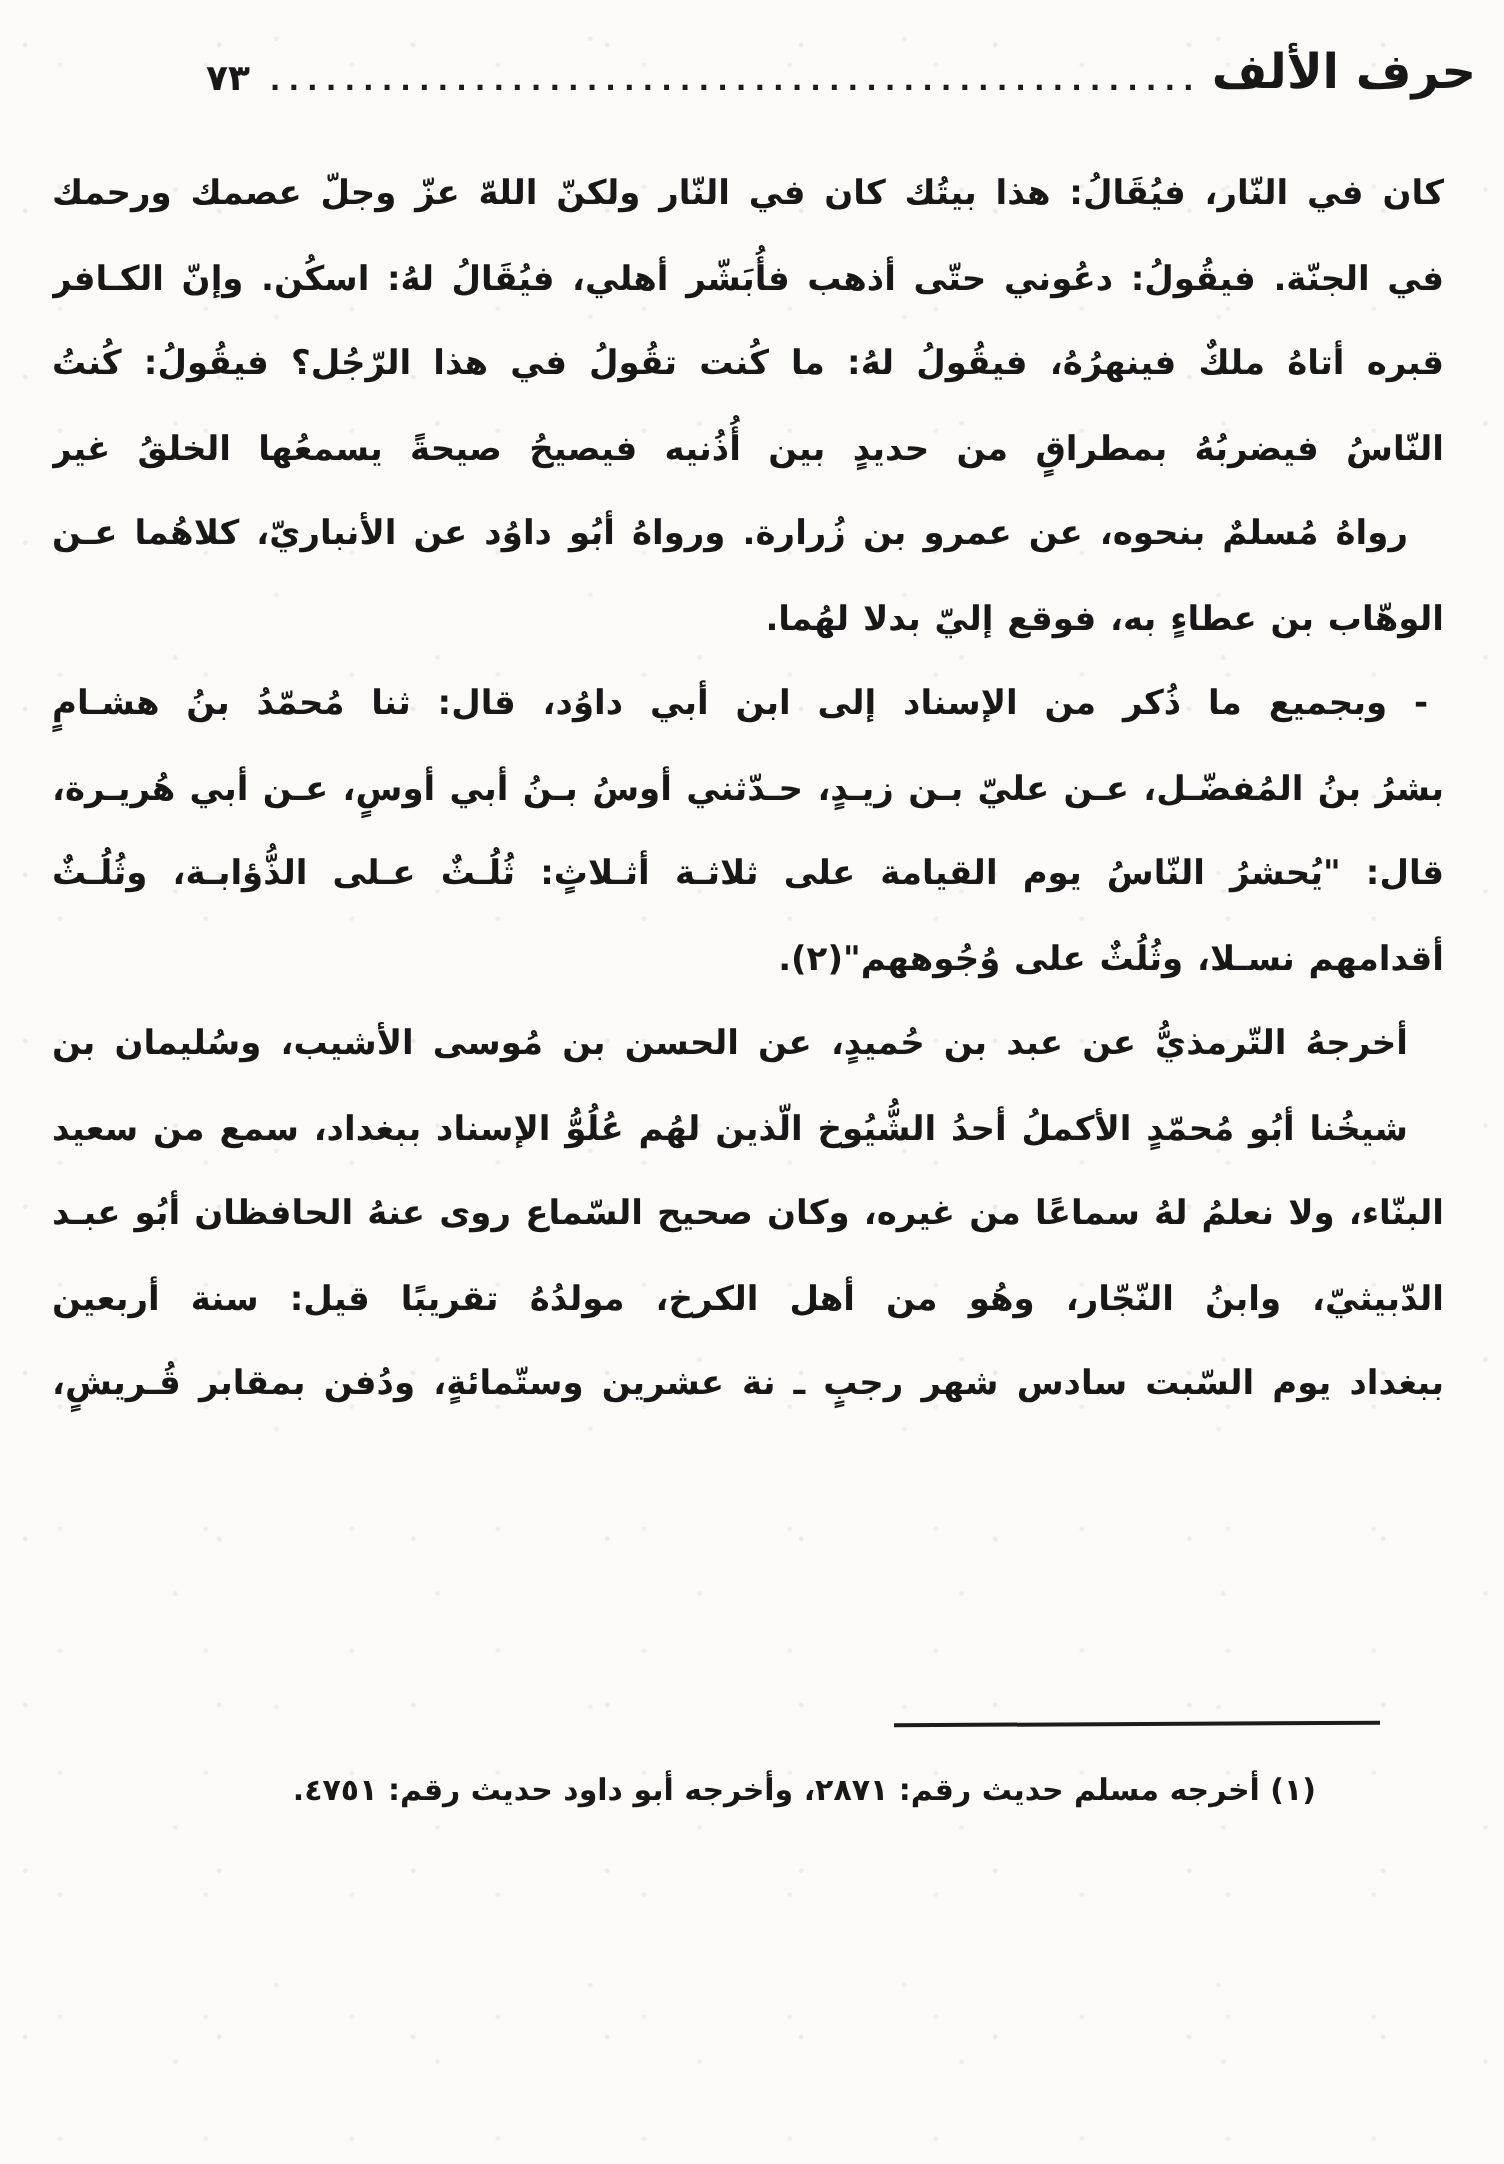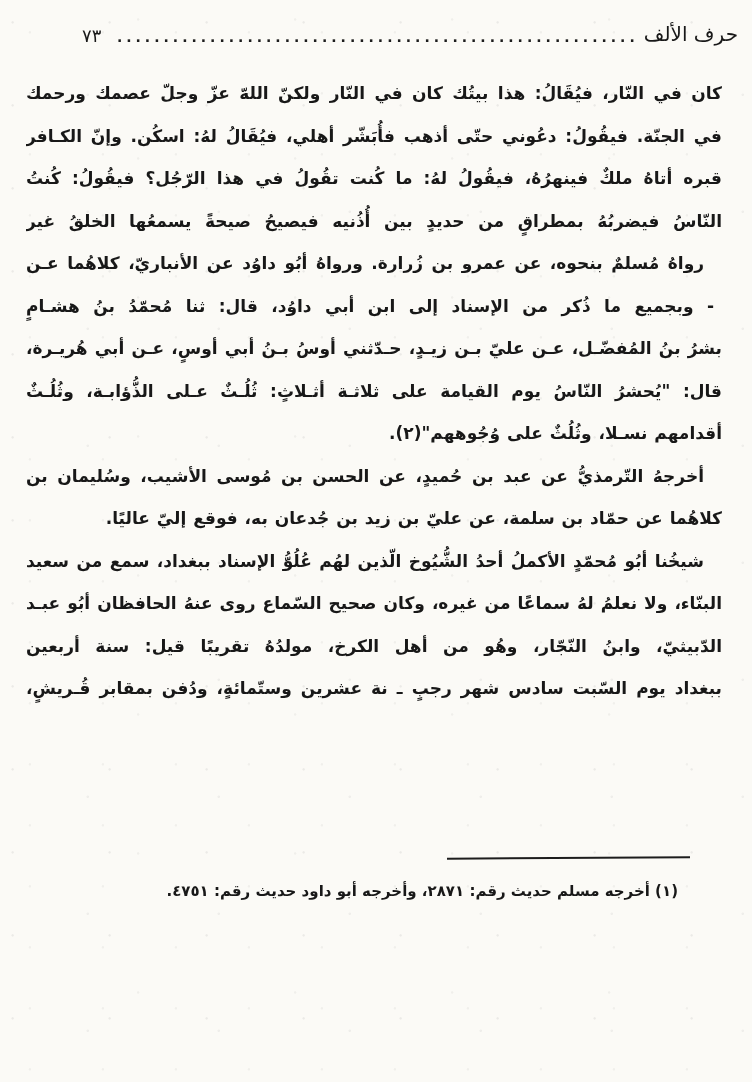--- a/index.html
+++ b/index.html
@@ -24,42 +24,43 @@
     direction: rtl;
   }
   
   .header {
     display: flex;
     align-items: flex-end;
     margin: 22px 14px 0 82px;
     direction: rtl;
   }
   .section-title {
-    font-size: 20px;
-    font-weight: 400;
+    font-size: 24px;
+    font-weight: 700;
     white-space: nowrap;
     letter-spacing: 0;
     text-align: center;
   }
   .leader {
     flex: 1;
     overflow: hidden;
     white-space: nowrap;
     font-size: 14px;
     font-weight: 700;
     letter-spacing: 4px;
     margin: 0 5px;
     transform: translateY(-1px);
     color: #1c1c1c;
   }
   .page-number {
     font-size: 18px;
-    font-weight: 400;
+    font-weight: 700;
     white-space: nowrap;
     padding-right: 6px;
+    margin-left: 21px;
   }
   
   .body-text {
     margin: 26px 30px 0 26px;
     direction: rtl;
   }
   .line {
     font-size: 17px;
     font-weight: 700;
     line-height: 42.5px;
@@ -77,21 +78,21 @@
   .line.indent-sm { padding-right: 8px; }
   
   .footnote-sep {
     height: 2px;
     background: #1d1d1d;
     width: 243px;
     margin: 147px 62px 0 auto;
     transform: rotate(-0.3deg);
   }
   .footnotes {
-    margin: 12px 74px 0 20px;
+    margin: 12px 94px 0 20px;
     direction: rtl;
   }
   .footnote {
     font-size: 15px;
     font-weight: 700;
     line-height: 40px;
     text-align: right;
     white-space: nowrap;
     overflow: hidden;
   }
@@ -108,28 +109,28 @@
   </div>
 
   <div class="body-text">
 
     <div class="line">كان في النّار، فيُقَالُ: هذا بيتُك كان في النّار ولكنّ اللهّ عزّ وجلّ عصمك ورحمك فأبدلك به بيتًا</div>
     <div class="line">في الجنّة. فيقُولُ: دعُوني حتّى أذهب فأُبَشّر أهلي، فيُقَالُ لهُ: اسكُن. وإنّ الكـافر إذا وُضـع في</div>
     <div class="line">قبره أتاهُ ملكٌ فينهرُهُ، فيقُولُ لهُ: ما كُنت تقُولُ في هذا الرّجُل؟ فيقُولُ: كُنتُ أقُـولُ مـا يقُـولُ</div>
     <div class="line end">النّاسُ فيضربُهُ بمطراقٍ من حديدٍ بين أُذُنيه فيصيحُ صيحةً يسمعُها الخلقُ غير الثّقلين"(١).</div>
 
     <div class="line indent">رواهُ مُسلمٌ بنحوه، عن عمرو بن زُرارة. ورواهُ أبُو داوُد عن الأنباريّ، كلاهُما عـن عبـد</div>
+    <div class="line end">الوهّاب بن عطاءٍ به، فوقع إليّ بدلا لهُما.</div>
 
     <div class="line indent-sm">- وبجميع ما ذُكر من الإسناد إلى ابن أبي داوُد، قال: ثنا مُحمّدُ بنُ هشـامٍ السّـدُوسيُّ، ثنـا</div>
     <div class="line">بشرُ بنُ المُفضّـل، عـن عليّ بـن زيـدٍ، حـدّثني أوسُ بـنُ أبي أوسٍ، عـن أبي هُريـرة، يرفعُـهُ</div>
     <div class="line">قال: "يُحشرُ النّاسُ يوم القيامة على ثلاثـة أثـلاثٍ: ثُلُـثٌ عـلى الذُّؤابـة، وثُلُـثٌ ينسـلُون عـلى</div>
     <div class="line end">أقدامهم نسـلا، وثُلُثٌ على وُجُوههم"(٢).</div>
 
     <div class="line indent">أخرجهُ التّرمذيُّ عن عبد بن حُميدٍ، عن الحسن بن مُوسى الأشيب، وسُليمان بن حـربٍ،</div>
-    <div class="line end">كلاهُما عن حمّاد بن سلمة، عن عليّ بن زيد بن جُدعان به، فوقع إليّ عاليًا.</div>
 
     <div class="line indent">شيخُنا أبُو مُحمّدٍ الأكملُ أحدُ الشُّيُوخ الّذين لهُم عُلُوُّ الإسناد ببغداد، سمع من سعيد بـن</div>
     <div class="line">البنّاء، ولا نعلمُ لهُ سماعًا من غيره، وكان صحيح السّماع روى عنهُ الحافظان أبُو عبـد اللهّ ابـنُ</div>
     <div class="line">الدّبيثيّ، وابنُ النّجّار، وهُو من أهل الكرخ، مولدُهُ تقريبًا قيل: سنة أربعين وخمسمائةٍ، ومـات</div>
     <div class="line">ببغداد يوم السّبت سادس شهر رجبٍ ـ نة عشرين وستّمائةٍ، ودُفن بمقابر قُـريشٍ، قـد نيّـف</div>
   </div>
 
   <div class="footnote-sep"></div>
 
   <div class="footnotes">

